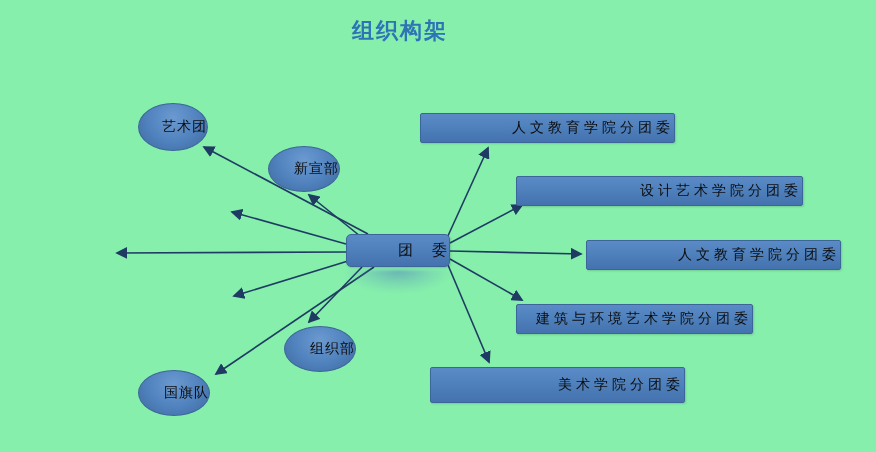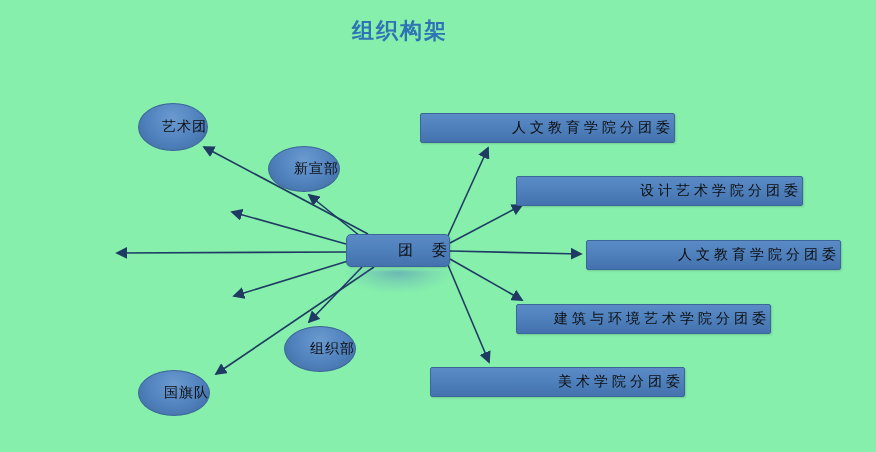--- a/index.html
+++ b/index.html
@@ -96,22 +96,22 @@
 
   <div class="node rect-node" style="left:420px;top:113px;width:255px;height:30px">
     <span>人文教育学院分团委</span>
   </div>
   <div class="node rect-node" style="left:516px;top:176px;width:287px;height:30px">
     <span>设计艺术学院分团委</span>
   </div>
   <div class="node rect-node" style="left:586px;top:240px;width:255px;height:30px">
     <span>人文教育学院分团委</span>
   </div>
-  <div class="node rect-node" style="left:516px;top:304px;width:255px;height:30px">
+  <div class="node rect-node" style="left:516px;top:304px;width:237px;height:30px">
     <span>建筑与环境艺术学院分团委</span>
   </div>
-  <div class="node rect-node" style="left:430px;top:367px;width:255px;height:30px">
+  <div class="node rect-node" style="left:430px;top:367px;width:255px;height:36px">
     <span>美术学院分团委</span>
   </div>
 
   <div class="scroll-frag"></div>
 
 </div>
 
 </body></html>

